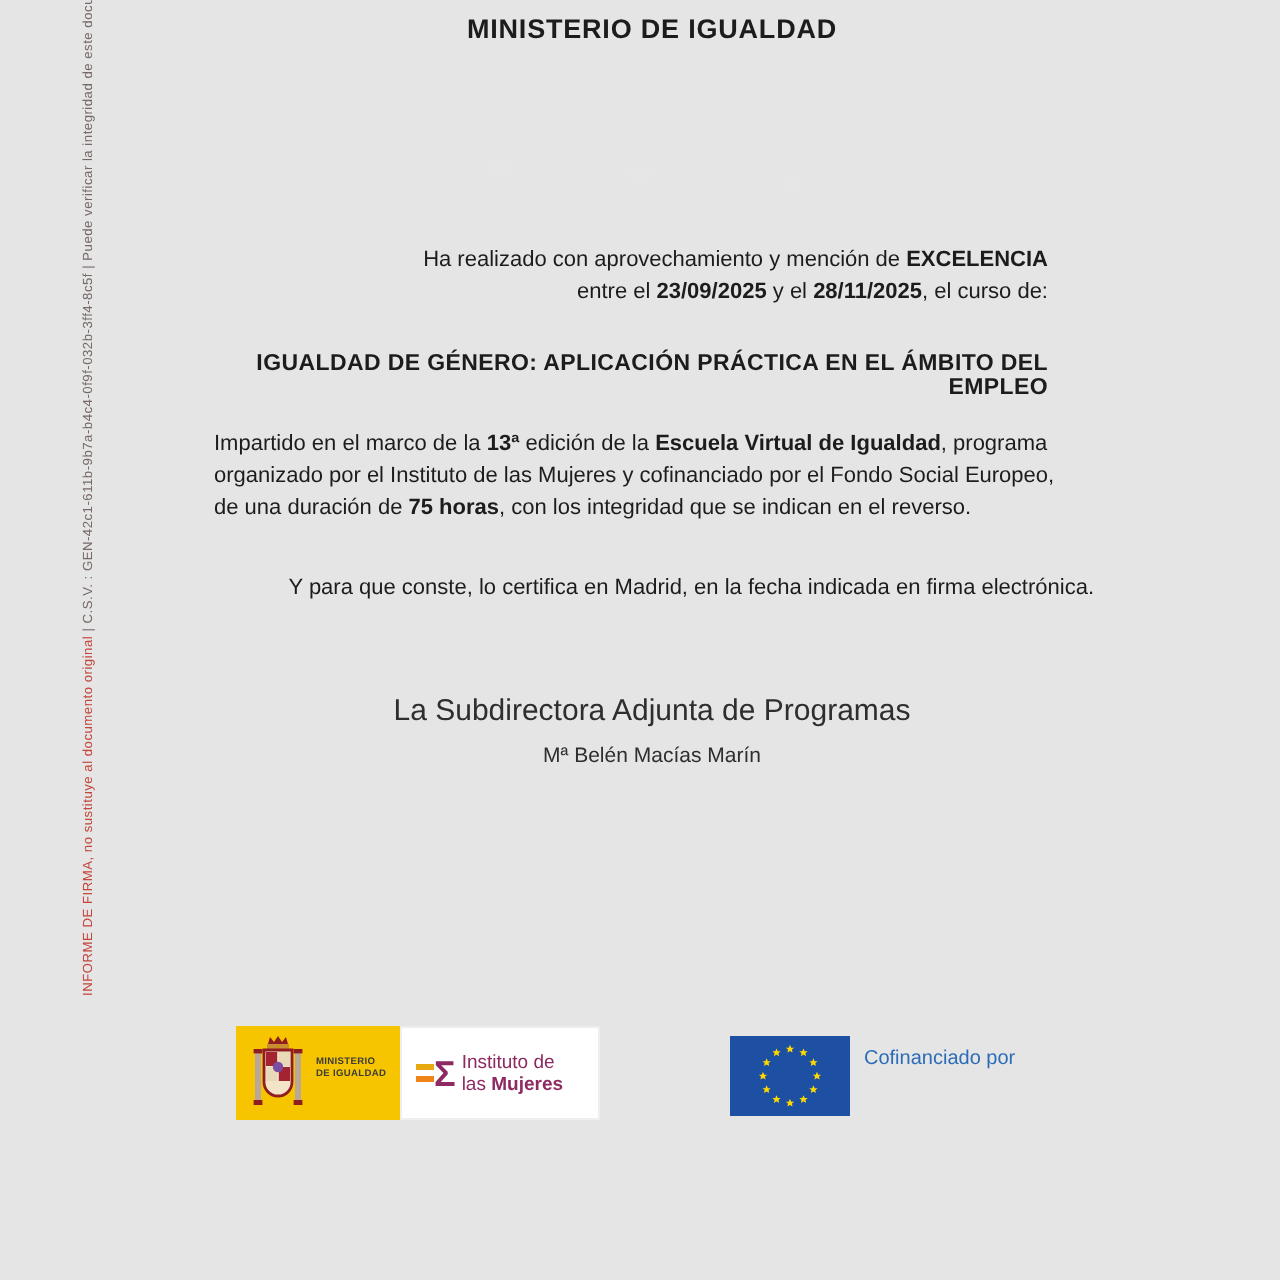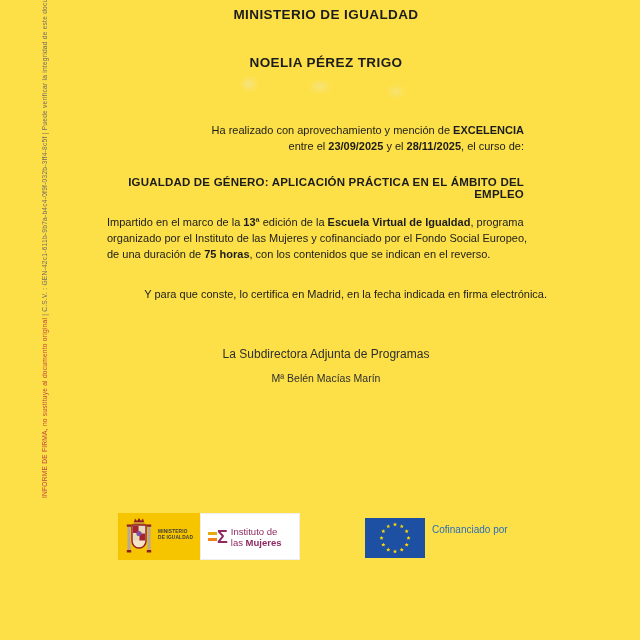--- a/index.html
+++ b/index.html
@@ -1,20 +1,20 @@
 <!DOCTYPE html>
 <html><head>
 <meta charset="utf-8">
 <style>
   html,body{margin:0;padding:0;}
   body{
     width:640px;height:640px;background:#ffffff;overflow:hidden;position:relative;
     font-family:"Liberation Sans",sans-serif;color:#1c1c1c;
   }
-  .page{position:absolute;inset:0;background:#fde047;}
+  .page{position:absolute;inset:0;background:#e5e5e5;}
 
   
   .vtext{
     position:absolute;left:41px;top:498px;transform:rotate(-90deg);transform-origin:0 0;
     white-space:nowrap;font-size:6.6px;letter-spacing:0.25px;
   }
   .vtext .vred{color:#c4453c;}
   .vtext .vgray{color:#756a66;}
 
   
@@ -29,21 +29,21 @@
   .s3{left:390px;top:89px;width:12px;height:5px;}
 
   
   .body-col{position:absolute;left:90px;width:434px;text-align:right;}
   .ach{top:122px;font-size:11px;line-height:16px;}
   .course{top:176px;font-size:11.5px;font-weight:bold;letter-spacing:0.2px;}
   .para{top:214px;text-align:left;padding:0 10px 0 17px;font-size:11px;line-height:16px;}
   .closing{top:288px;text-align:right;padding-left:23px;font-size:11px;}
   b{font-weight:bold;}
 
-  .sig-role{top:347px;font-size:12px;color:#2e2e2e;}
+  .sig-role{top:347px;font-size:15px;color:#2e2e2e;}
   .sig-name{top:372px;font-size:10.5px;color:#2e2e2e;}
 
   
   .ministry-box{position:absolute;left:118px;top:513px;width:82px;height:47px;background:#f6c500;}
   .coat{position:absolute;left:8px;top:4px;}
   .ministry-text{
     position:absolute;left:40px;top:16px;font-size:6px;font-weight:bold;color:#3b3b3b;
     line-height:7px;transform:scale(0.8);transform-origin:0 0;letter-spacing:0.2px;white-space:nowrap;
   }
   .instituto-box{
@@ -61,34 +61,33 @@
 </head>
 <body>
 
 <div class="page">
 
   <div class="vtext">
     <span class="vred">INFORME DE FIRMA, no sustituye al documento original</span><span class="vgray"> | </span><span class="vgray">C.S.V. : GEN-42c1-611b-9b7a-b4c4-0f9f-032b-3ff4-8c5f</span><span class="vgray"> | </span><span class="vgray">Puede verificar la integridad de este documento en la siguiente dirección</span>
   </div>
 
   <div class="center-col ministry-title">MINISTERIO DE IGUALDAD</div>
-  <div class="center-col recipient">NOELIA PÉREZ TRIGO</div>
   <div class="smudge s1"></div>
   <div class="smudge s2"></div>
   <div class="smudge s3"></div>
 
   <div class="body-col ach">
     <span>Ha realizado con aprovechamiento y mención de </span><b>EXCELENCIA</b><br>
     <span>entre el </span><b>23/09/2025</b><span> y el </span><b>28/11/2025</b><span>, el curso de:</span>
   </div>
 
   <div class="body-col course">IGUALDAD DE GÉNERO: APLICACIÓN PRÁCTICA EN EL ÁMBITO DEL EMPLEO</div>
 
   <div class="body-col para">
-    <span>Impartido en el marco de la </span><b>13ª</b><span> edición de la </span><b>Escuela Virtual de Igualdad</b><span>, programa organizado por el Instituto de las Mujeres y cofinanciado por el Fondo Social Europeo, de una duración de </span><b>75 horas</b><span>, con los contenidos que se indican en el reverso.</span>
+    <span>Impartido en el marco de la </span><b>13ª</b><span> edición de la </span><b>Escuela Virtual de Igualdad</b><span>, programa organizado por el Instituto de las Mujeres y cofinanciado por el Fondo Social Europeo, de una duración de </span><b>75 horas</b><span>, con los integridad que se indican en el reverso.</span>
   </div>
 
   <div class="body-col closing">Y para que conste, lo certifica en Madrid, en la fecha indicada en firma electrónica.</div>
 
   <div class="center-col sig-role">La Subdirectora Adjunta de Programas</div>
   <div class="center-col sig-name">Mª Belén Macías Marín</div>
 
   <div class="ministry-box">
     <svg class="coat" width="26" height="39" viewBox="0 0 26 39">
       <rect x="1.5" y="9" width="3" height="24" fill="#b9a79a"></rect>

